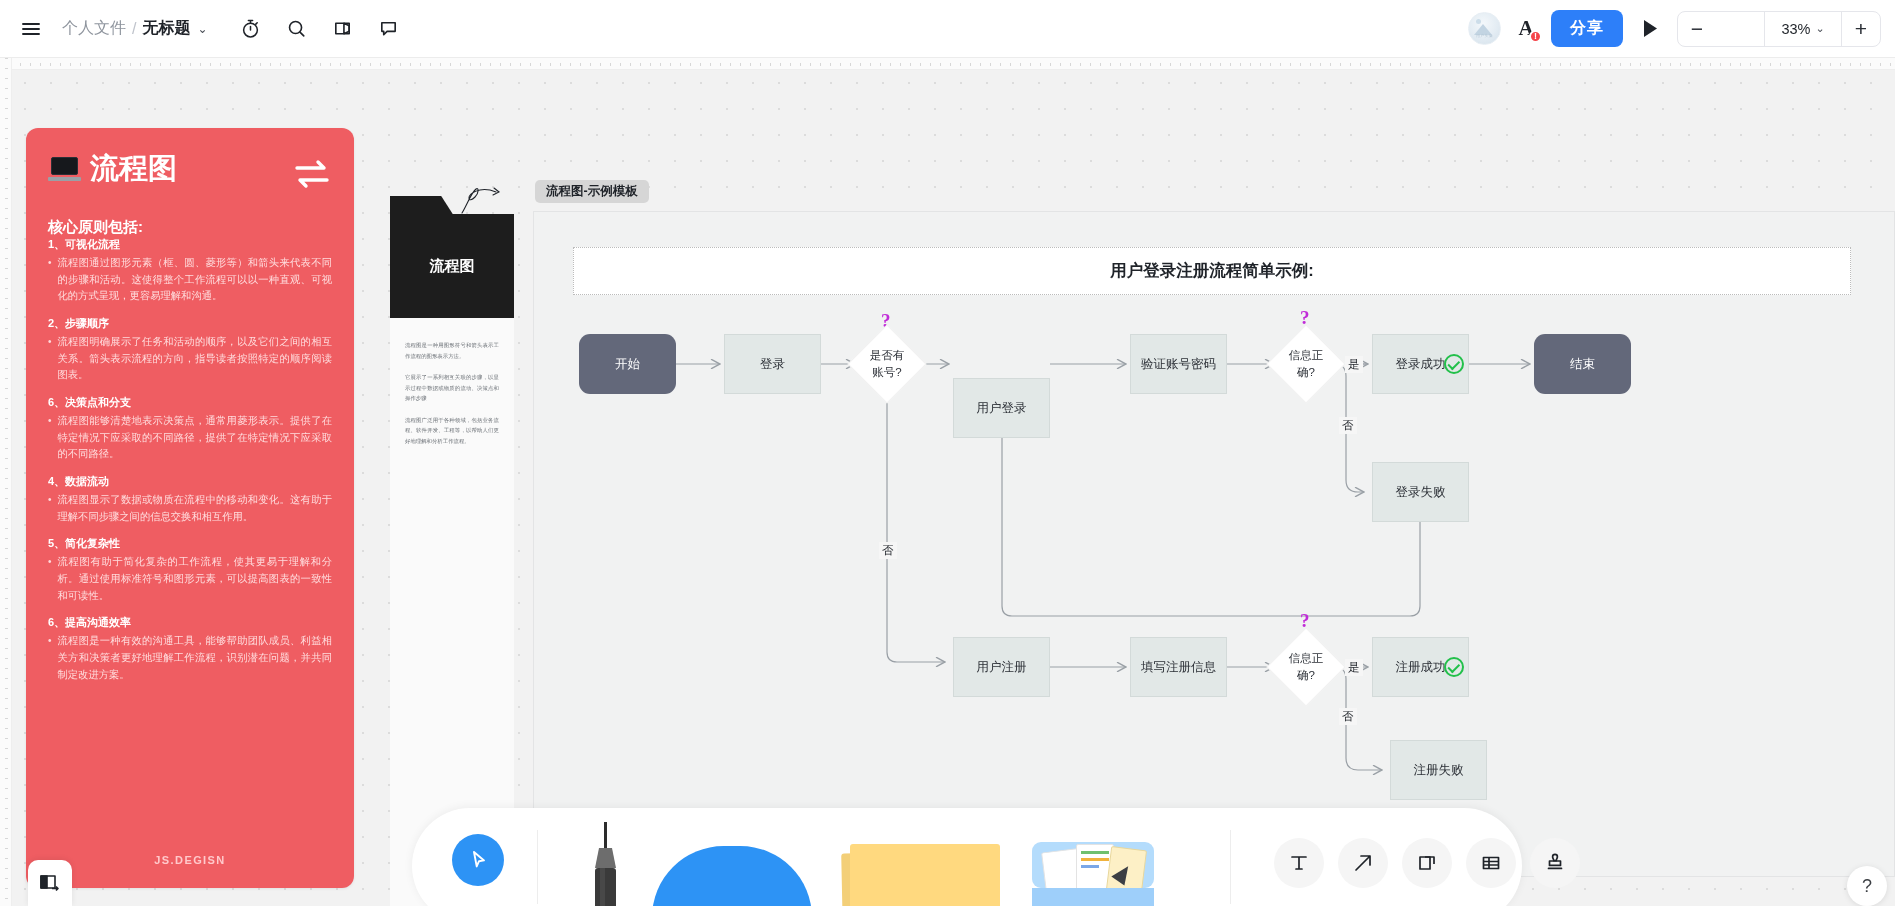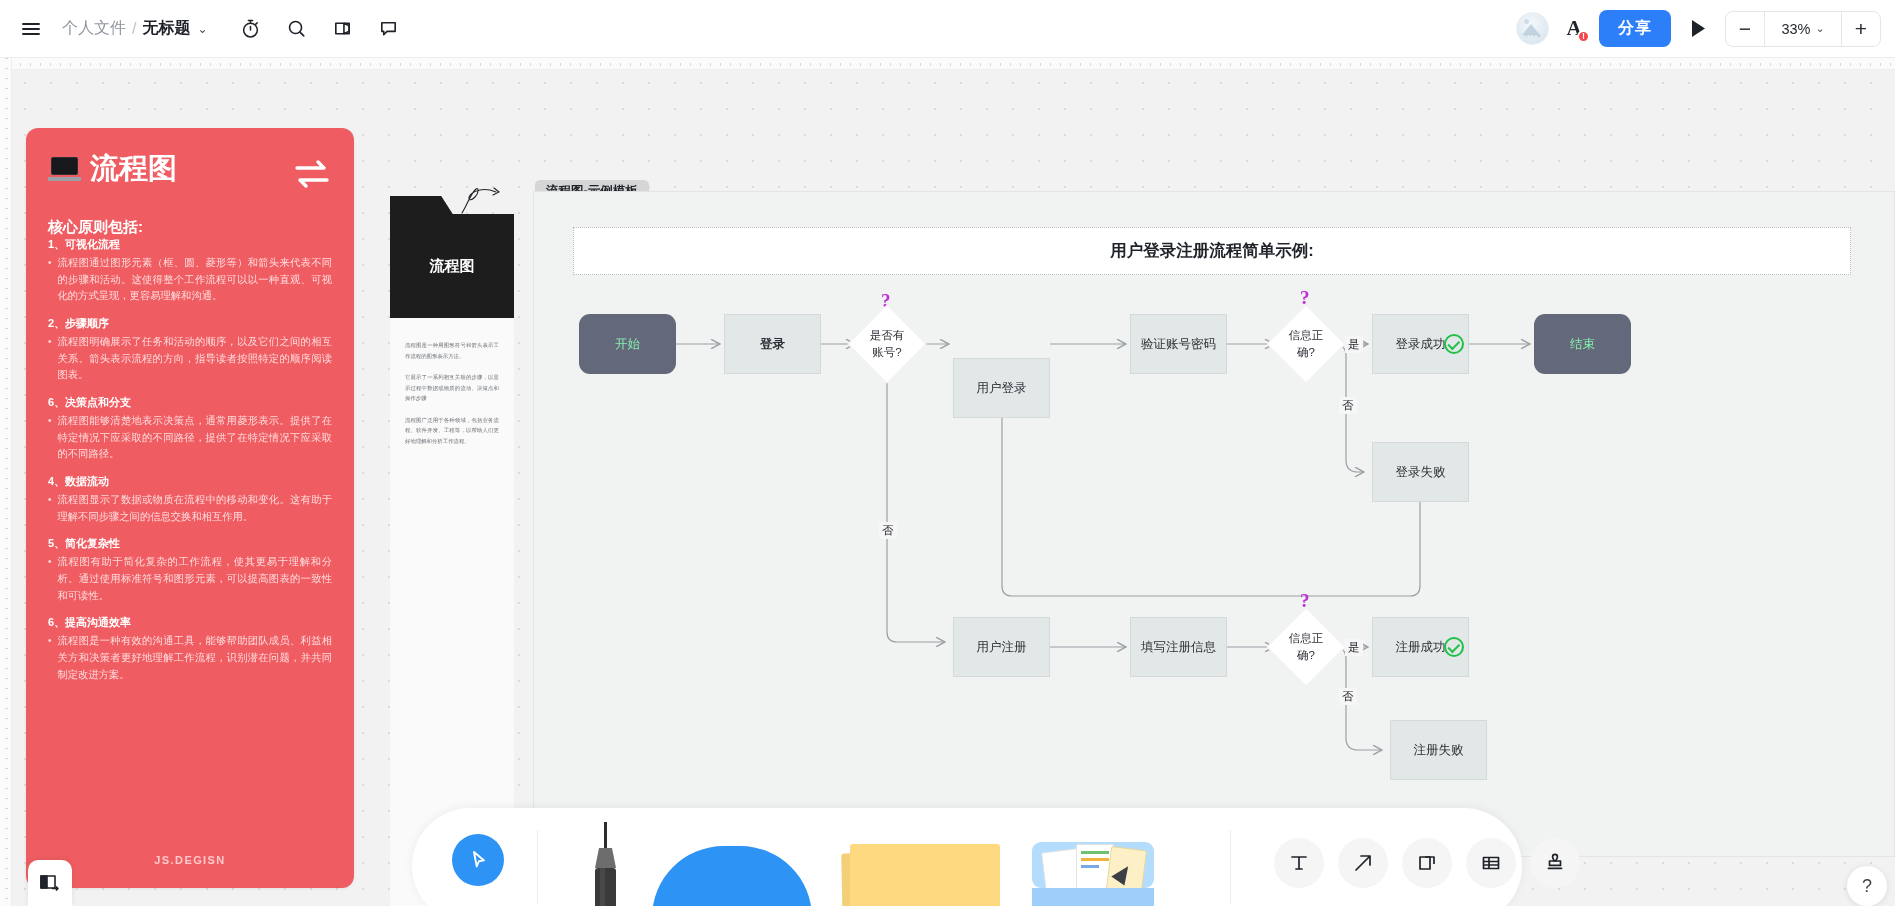--- a/index.html
+++ b/index.html
@@ -57,21 +57,21 @@
     background:#2d7ff9; color:#fff; font-size:16px; font-weight:bold;
     border:none; border-radius:8px; padding:8px 19px; cursor:pointer; letter-spacing:1px;
   }
   .play-btn{ width:34px;height:34px; display:flex;align-items:center;justify-content:center;cursor:pointer;}
   .zoom-group{
     display:flex; align-items:center; border:1px solid #e5e6eb; border-radius:8px; overflow:hidden; height:36px;
   }
   .zoom-group > div{ display:flex;align-items:center;justify-content:center;height:100%;cursor:pointer;}
   .zoom-minus,.zoom-plus{ width:38px; font-size:21px; color:#2b2f36; }
   .zoom-val{ width:78px; border-left:1px solid #e5e6eb; border-right:1px solid #e5e6eb;
-             font-size:14.5px; color:#1f2329; gap:5px;}
+             font-size:14.5px; color:#1f2329; gap:5px;margin-left:48px;}
   .zoom-val .cv{ font-size:11px; color:#4a4f57; }
 
   
   .ruler-h{
     position:absolute; left:0; top:58px; width:1895px; height:12px;
     background:#fbfbfb; border-bottom:1px solid #eeeeee; z-index:40;
     background-image:repeating-linear-gradient(to right,#d7d7d7 0 1px,transparent 1px 10px);
     background-position:0 5px; background-size:10px 3px; background-repeat:repeat-x;
   }
   .ruler-v{
@@ -131,37 +131,37 @@
   }
   .dc-p{ font-size:5.4px; line-height:1.95; color:#6b7076; margin-bottom:11px; text-align:justify;}
 
   
   .frame-label{
     position:absolute; left:523px; top:110px;
     background:#d6d6d6; color:#1f2329; font-size:12.5px; font-weight:bold;
     padding:4px 11px; border-radius:5px; line-height:1.2;
   }
   .frame{
-    position:absolute; left:521px; top:121px; width:1362px; height:666px;
+    position:absolute; left:521px; top:141px; width:1362px; height:666px;
     background:#f1f2f2; border:1px solid #e3e4e5;
   }
   .flow-title{
     position:absolute; left:39px; top:35px; width:1278px; height:48px;
     background:#ffffff; border:1px dotted #bcbcbc;
     display:flex; align-items:center; justify-content:center;
     font-size:16.5px; font-weight:bold; color:#1f2329;
   }
   .svg-layer{ position:absolute; left:0; top:0; width:1362px; height:666px; }
 
   .node{
     position:absolute; display:flex; align-items:center; justify-content:center;
     font-size:12.5px; color:#2b2f36; text-align:center; line-height:1.45;
   }
   .node.proc{ background:#e2e8e7; border:1px solid #d3dad9; }
-  .node.term{ background:#63687a; border-radius:11px; color:#86efac; }
+  .node.term{ background:#63687a; border-radius:11px; color:#ffffff; }
   .node.dec{
     background:#ffffff; transform:rotate(45deg); border:1px solid #f0f0f0;
   }
   .node.dec > span{ transform:rotate(-45deg); display:block; font-size:11.5px; line-height:1.5;}
   .qmark{
     position:absolute; color:#c12bd8; font-size:19px; font-weight:bold; line-height:1;
     font-family:"Liberation Serif",serif;
   }
   .edge-label{
     position:absolute; background:#f6f6f6; color:#1f2329; font-size:11.5px;
@@ -430,21 +430,21 @@
 
         <path d="M800 455 H834" fill="none" stroke="#9aa0a6" stroke-width="1.2" marker-end="url(#ah)"></path>
 
         <path d="M800 455 q12 0 12 12 V546 q0 12 12 12 H848" fill="none" stroke="#9aa0a6" stroke-width="1.2" marker-end="url(#ah)"></path>
       </svg>
 
       <div class="node term" style="left:45px; top:122px; width:97px; height:60px;">
         <span>开始</span>
       </div>
 
-      <div class="node proc" style="left:190px; top:122px; width:97px; height:60px;font-weight:bold;">
+      <div class="node proc" style="left:190px; top:122px; width:97px; height:60px;">
         <span>登录</span>
       </div>
 
       <div class="qmark" style="left:347px; top:99px;">?</div>
       <div class="node dec" style="left:325px; top:124px; width:56px; height:56px;">
         <span>是否有<br>账号?</span>
       </div>
 
       <div class="node proc" style="left:419px; top:122px; width:97px; height:60px;margin-top:44px;">
         <span>用户登录</span>

